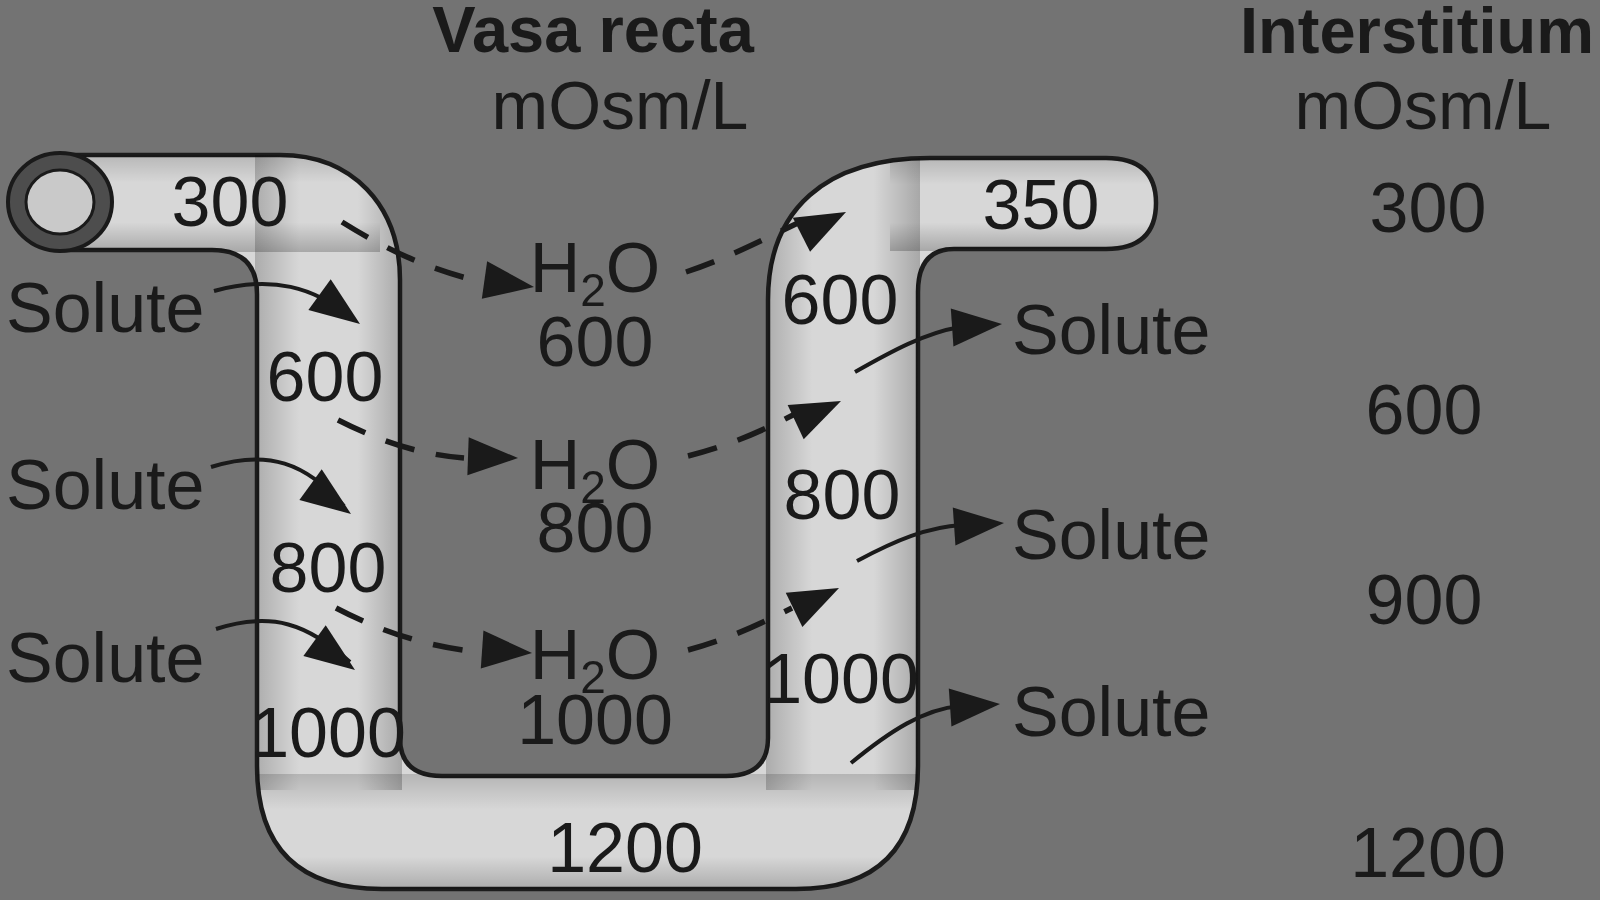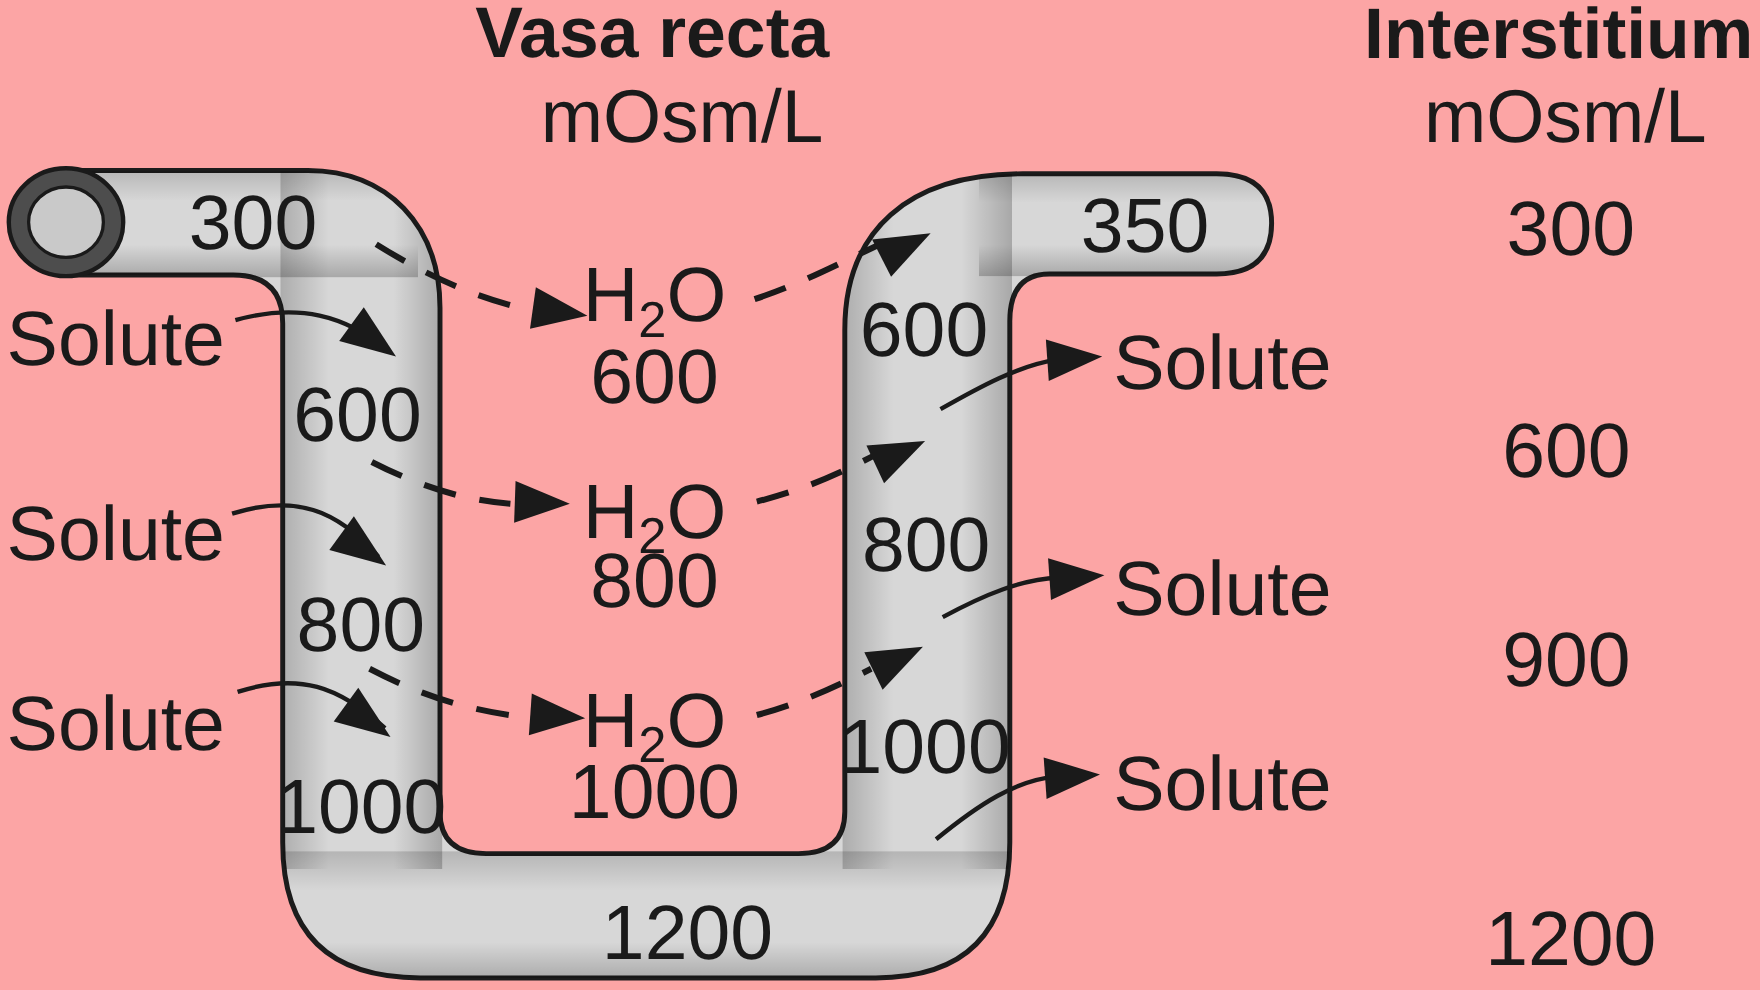--- a/index.html
+++ b/index.html
@@ -1,19 +1,19 @@
 <!DOCTYPE html>
 <html><head>
 <meta charset="utf-8">
 <style>
   html,body{margin:0;padding:0;background:#ffffff;}
   .canvas{
     position:relative;
     width:1600px;height:900px;
-    background:#fca5a5;
+    background:#737373;
     overflow:hidden;
     font-family:"Liberation Sans", sans-serif;
   }
   svg{display:block;}
   text{fill:#1a1a1a;}
   .hdr{font-weight:bold;font-size:65px;}
   .unit{font-size:68px;}
   .num{font-size:70px;}
   .lbl{font-size:70px;}
   .h2o{font-size:70px;}

